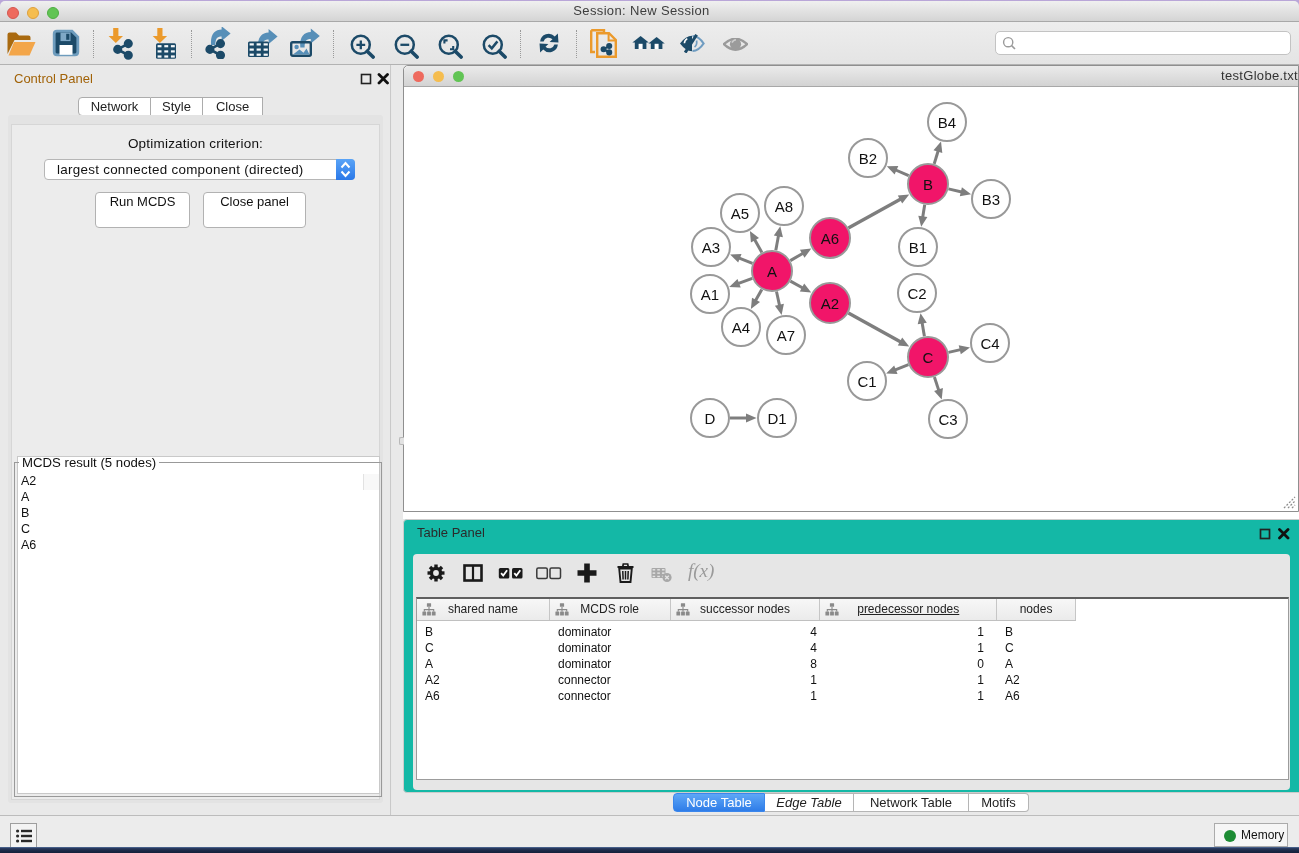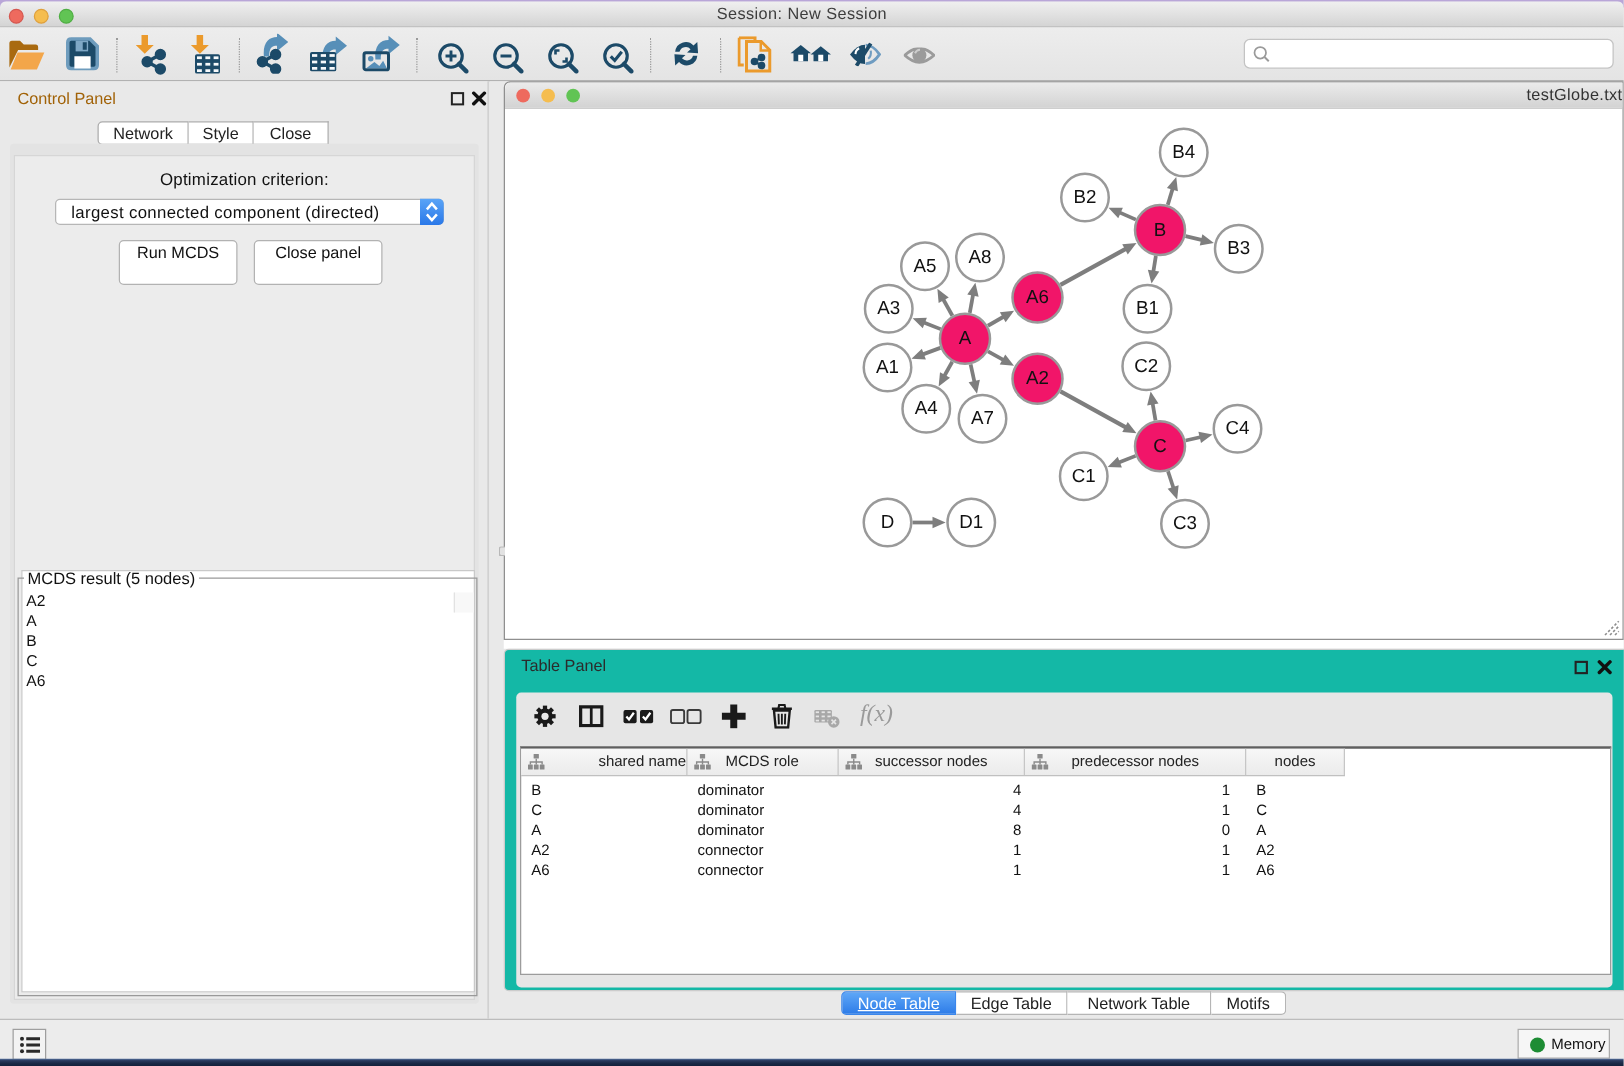--- a/index.html
+++ b/index.html
@@ -434,21 +434,21 @@
           <rect x="10.94" y="9.76" width="2.6" height="1.4" fill="#e5e5e5"></rect>
           <circle cx="16" cy="11.5" r="4.6" fill="#a8a8a8"></circle>
           <path d="M14.2 9.7 L17.8 13.3 M17.8 9.7 L14.2 13.3" stroke="#e5e5e5" stroke-width="1.3"></path>
         </svg>
         <svg style="position:absolute;left:284px;top:13px;" width="34" height="22" viewBox="0 0 34 22">
           <text x="0" y="16" font-family="Liberation Serif, serif" font-style="italic" font-size="19" fill="#9a9a9a">f(x)</text>
         </svg>
       </div>
     <div id="ttable">
       <div id="thead">
-          <div class="thcell" style="width:133px;text-align:right;"><svg style="position:absolute;left:5px;top:4px;" width="14" height="13" viewBox="0 0 14 13">
+          <div class="thcell" style="width:133px;"><svg style="position:absolute;left:5px;top:4px;" width="14" height="13" viewBox="0 0 14 13">
               <g fill="#8a8a8a">
                 <rect x="4.9" y="0.2" width="4.2" height="3.6" rx="0.4"></rect>
                 <rect x="0.4" y="8.6" width="3.8" height="4" rx="0.4"></rect>
                 <rect x="5.1" y="8.6" width="3.8" height="4" rx="0.4"></rect>
                 <rect x="9.8" y="8.6" width="3.8" height="4" rx="0.4"></rect>
                 <path d="M7 4 L7 8.6 M2.3 8.6 L2.3 6.6 L11.7 6.6 L11.7 8.6" stroke="#8a8a8a" stroke-width="1.1" fill="none"></path>
               </g>
             </svg>shared name</div>
           <div class="thcell" style="width:121px;"><svg style="position:absolute;left:5px;top:4px;" width="14" height="13" viewBox="0 0 14 13">
               <g fill="#8a8a8a">
@@ -461,21 +461,21 @@
             </svg>MCDS role</div>
           <div class="thcell" style="width:150px;"><svg style="position:absolute;left:5px;top:4px;" width="14" height="13" viewBox="0 0 14 13">
               <g fill="#8a8a8a">
                 <rect x="4.9" y="0.2" width="4.2" height="3.6" rx="0.4"></rect>
                 <rect x="0.4" y="8.6" width="3.8" height="4" rx="0.4"></rect>
                 <rect x="5.1" y="8.6" width="3.8" height="4" rx="0.4"></rect>
                 <rect x="9.8" y="8.6" width="3.8" height="4" rx="0.4"></rect>
                 <path d="M7 4 L7 8.6 M2.3 8.6 L2.3 6.6 L11.7 6.6 L11.7 8.6" stroke="#8a8a8a" stroke-width="1.1" fill="none"></path>
               </g>
             </svg>successor nodes</div>
-          <div class="thcell" style="width:177px;"><svg style="position:absolute;left:5px;top:4px;" width="14" height="13" viewBox="0 0 14 13">
+          <div class="thcell" style="width:177px;text-decoration:underline;"><svg style="position:absolute;left:5px;top:4px;" width="14" height="13" viewBox="0 0 14 13">
               <g fill="#8a8a8a">
                 <rect x="4.9" y="0.2" width="4.2" height="3.6" rx="0.4"></rect>
                 <rect x="0.4" y="8.6" width="3.8" height="4" rx="0.4"></rect>
                 <rect x="5.1" y="8.6" width="3.8" height="4" rx="0.4"></rect>
                 <rect x="9.8" y="8.6" width="3.8" height="4" rx="0.4"></rect>
                 <path d="M7 4 L7 8.6 M2.3 8.6 L2.3 6.6 L11.7 6.6 L11.7 8.6" stroke="#8a8a8a" stroke-width="1.1" fill="none"></path>
               </g>
             </svg>predecessor nodes</div>
           <div class="thcell" style="width:79px;">nodes</div>
         </div>
@@ -509,22 +509,22 @@
         </div>
         <div class="trow" style="top:89px;">
           <span style="left:8px;">A6</span>
           <span style="left:141px;">connector</span>
           <span style="left:254px;width:146px;text-align:right;">1</span>
           <span style="left:405px;width:162px;text-align:right;">1</span>
           <span style="left:588px;">A6</span>
         </div>
     </div>
     <div id="btabs">
-      <div class="btab sel first" style="width:92px;text-decoration:underline;">Node Table</div>
-      <div class="btab" style="width:89px;">Edge Table</div>
+      <div class="btab sel first" style="width:92px;">Node Table</div>
+      <div class="btab" style="width:89px;font-style:italic;">Edge Table</div>
       <div class="btab" style="width:115px;">Network Table</div>
       <div class="btab last" style="width:60px;">Motifs</div>
     </div>
   </div>
 </div>
 <div class="abs" id="statusbar">
   <div id="listbtn">
       <svg style="position:absolute;left:5px;top:5px;" width="16" height="14" viewBox="0 0 16 14">
         <g fill="#2a2a2a">
           <circle cx="1.6" cy="2" r="1.6"></circle>

